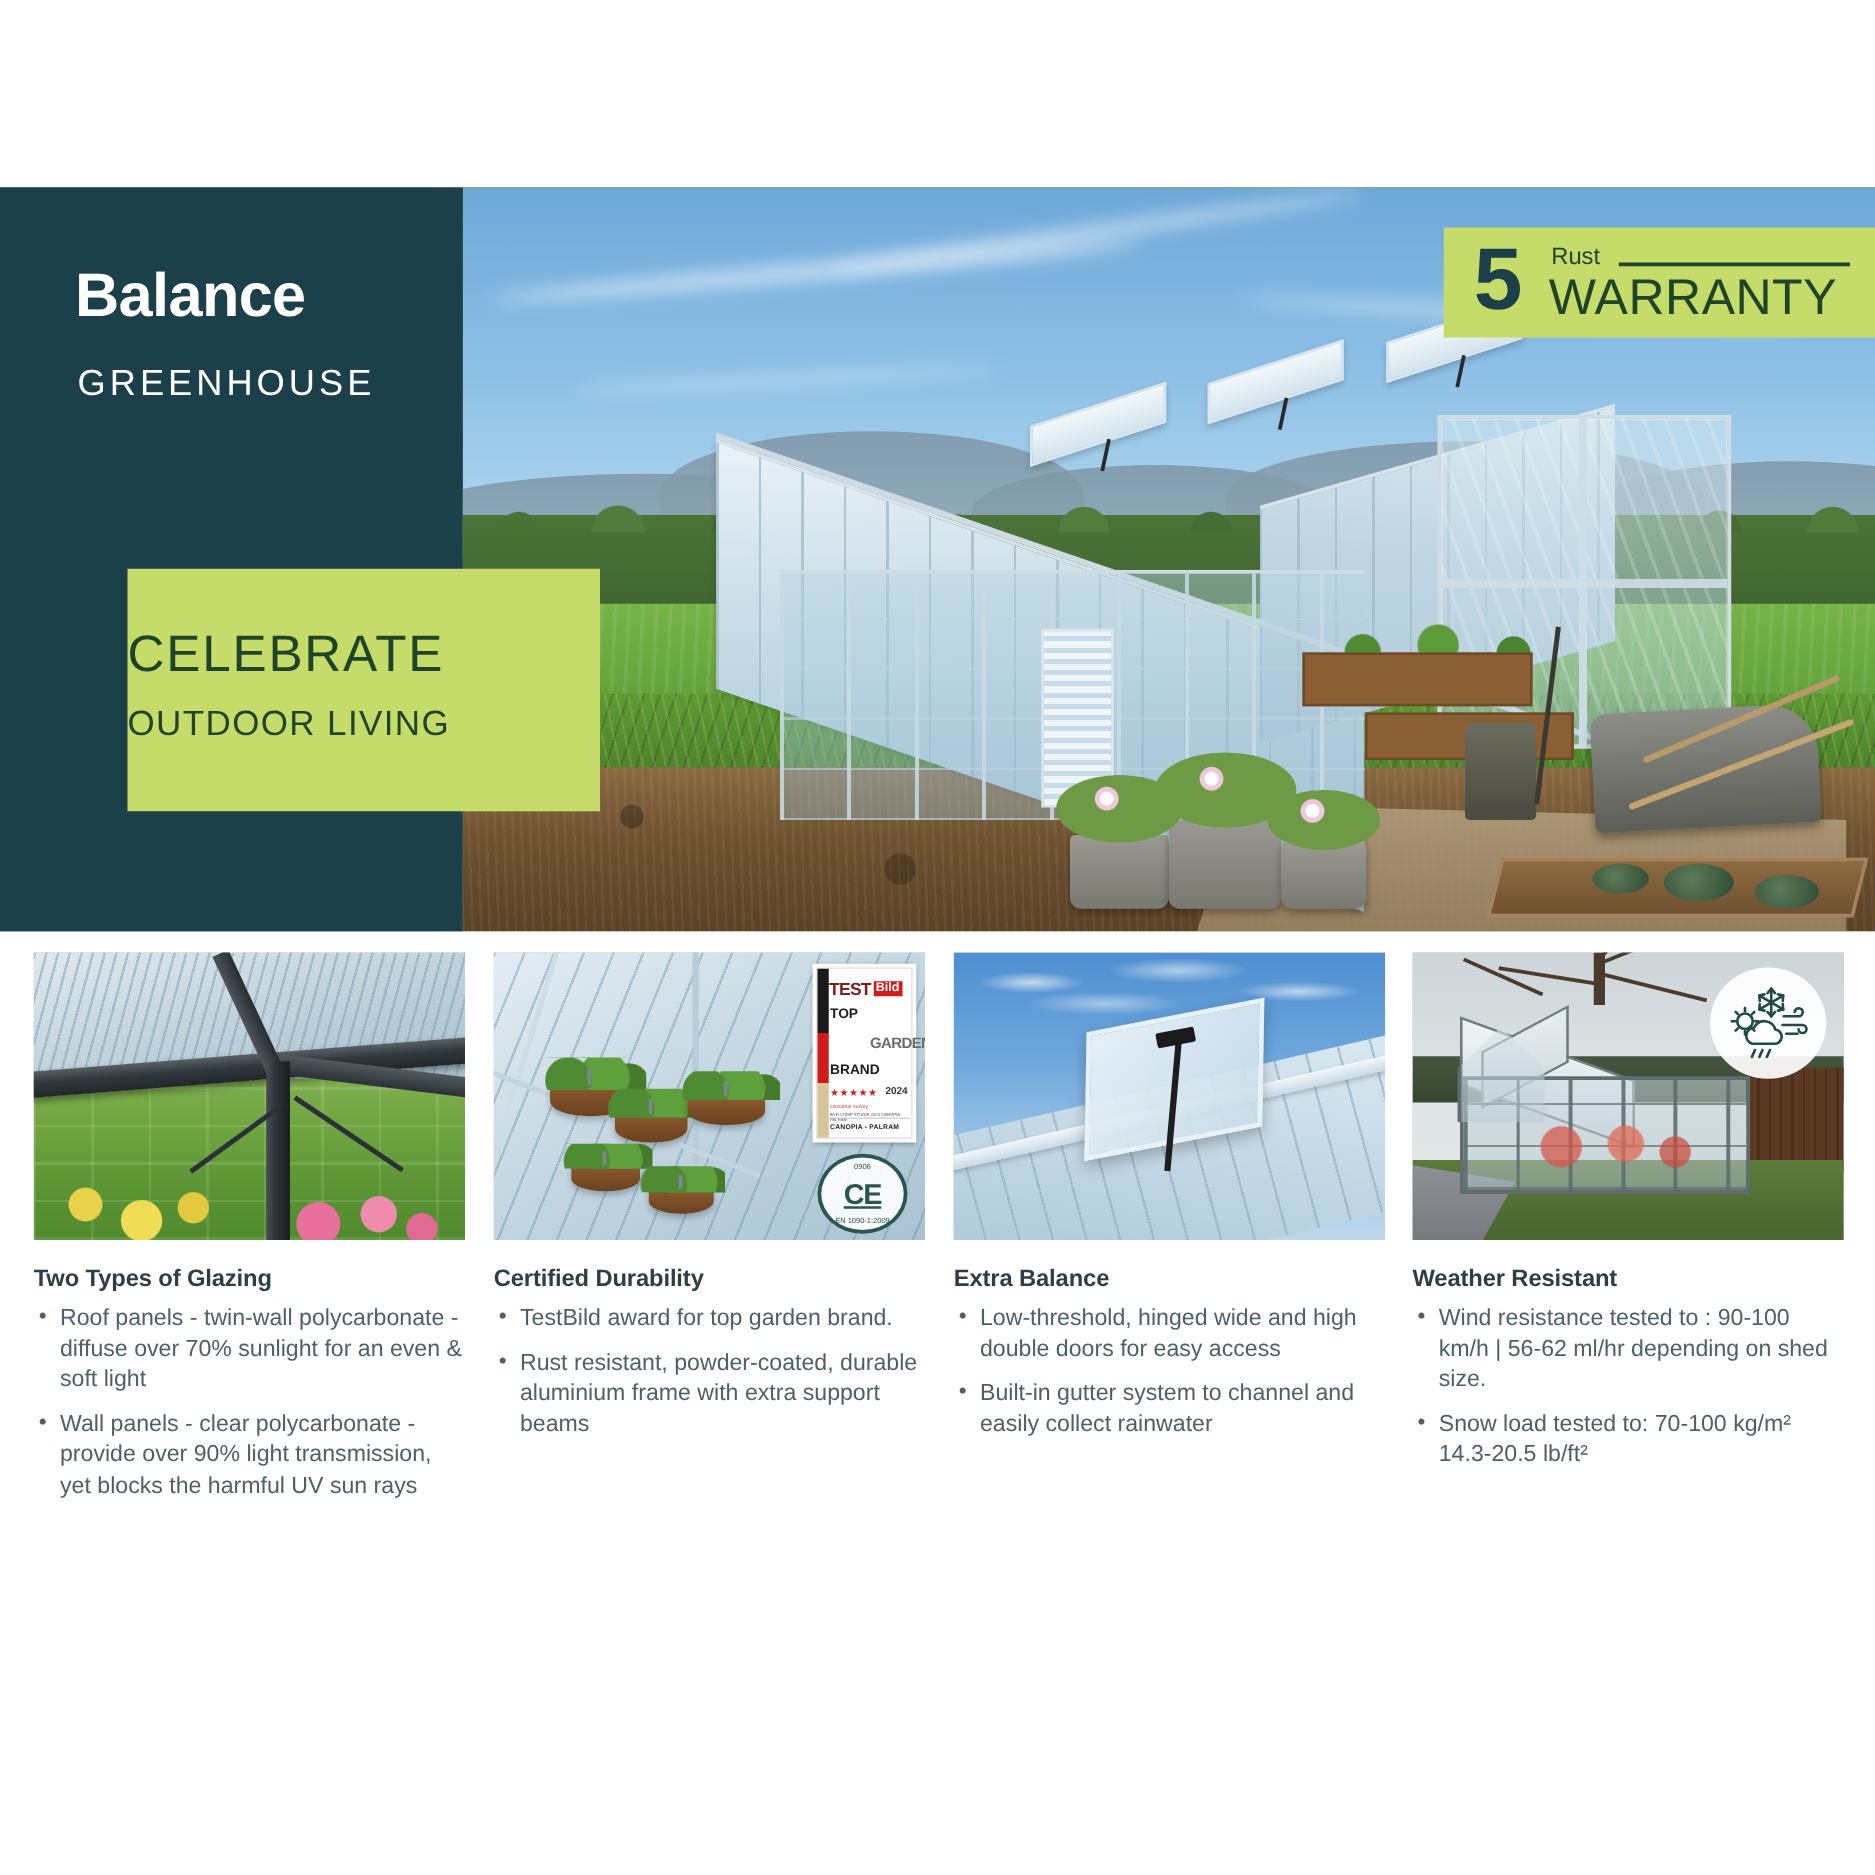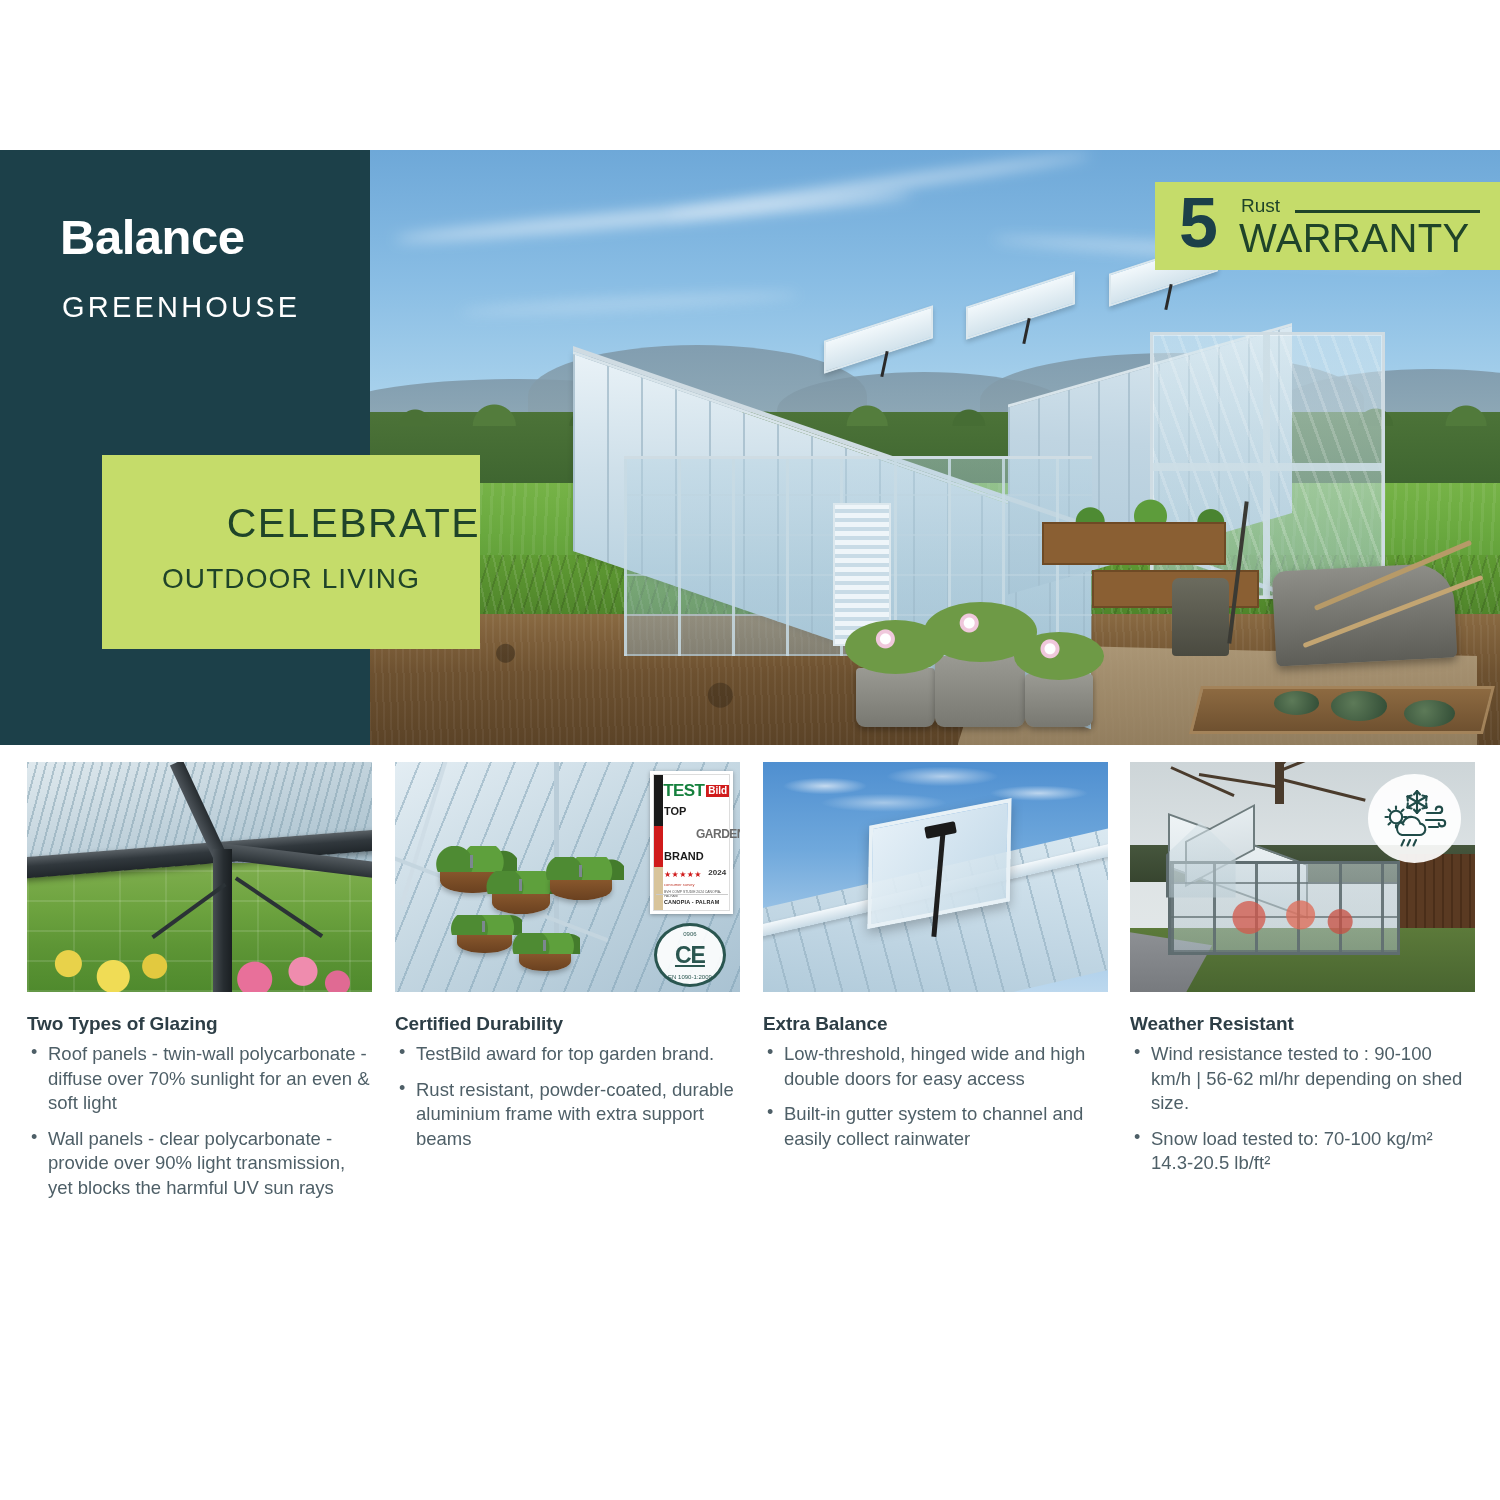--- a/index.html
+++ b/index.html
@@ -173,22 +173,22 @@
   .cb2 { right:4%;  bottom:3%; width:4.5%; height:4.5%; }
   .cb3 { right:16%; bottom:5%; width:4%; height:4%; }
 
   
   .dark-panel { position:absolute; left:0; top:150px; width:370px; height:595px; background:#1c4049; }
   .brand-title { position:absolute; left:60px; top:213px; color:#ffffff; font-size:49px; font-weight:bold; letter-spacing:-.5px; line-height:1; }
   .brand-sub   { position:absolute; left:62px; top:293px; color:#ffffff; font-size:29px; font-weight:300; letter-spacing:3.2px; line-height:1; }
 
   
   .celebrate-box { position:absolute; left:102px; top:455px; width:378px; height:194px; background:#c5dc6a; }
-  .celebrate-box .c1 { position:absolute; left:0; right:0; top:48px; text-align:right; color:#1f4429; font-size:41px; font-weight:400; letter-spacing:1.4px; line-height:1; }
-  .celebrate-box .c2 { position:absolute; left:0; right:0; top:110px; text-align:center; color:#1f4429; font-size:28px; font-weight:300; letter-spacing:1.1px; line-height:1; }
+  .celebrate-box .c1 { position:absolute; left:0; right:0; top:48px; text-align:left; color:#1f4429; font-size:41px; font-weight:400; letter-spacing:1.4px; line-height:1; }
+  .celebrate-box .c2 { position:absolute; left:0; right:0; top:110px; text-align:left; color:#1f4429; font-size:28px; font-weight:300; letter-spacing:1.1px; line-height:1; }
 
   
   .warranty { position:absolute; left:1155px; top:182px; width:345px; height:88px; background:#c5dc6a; }
   .warranty .big5 { position:absolute; left:24px; top:6px; color:#1c4049; font-size:70px; font-weight:bold; line-height:1; }
   .warranty .yr   { position:absolute; left:86px; top:14px; color:#1f4429; font-size:19px; font-weight:400; line-height:1; }
   .warranty .rule { position:absolute; left:140px; top:28px; width:185px; height:3px; background:#1f4429; }
   .warranty .wtxt { position:absolute; left:84px; top:36px; color:#1f4429; font-size:40px; font-weight:400; letter-spacing:.4px; line-height:1; }
 
   
   .cols { position:absolute; left:0; top:762px; width:1500px; height:560px; }
@@ -249,21 +249,21 @@
   .bk3 { left:45%; top:50%; width:18%; height:10%; }
   .bk4 { left:18%; top:74%; width:16%; height:9%; }
   .bk5 { left:36%; top:82%; width:15%; height:9%; }
 
   
   .tb { position:absolute; left:74%; top:4%; width:24%; height:62%; background:#fff; padding:3px; box-shadow:0 1px 4px rgba(0,0,0,.3); }
   .tb-in { position:relative; width:100%; height:100%; border:1px solid #ddd; }
   .tb-stripe { position:absolute; left:0; top:0; width:11%; height:100%;
     background:linear-gradient(#1a1a1a 0 38%, #d01b1b 38% 68%, #d8c49a 68% 100%); }
   .tb-hdr { position:absolute; left:12%; right:2%; top:3%; height:17%; display:flex; align-items:center; gap:2px; }
-  .tb-test { font-size:17px; font-weight:bold; color:#15803d; letter-spacing:-.6px; line-height:1; }
+  .tb-test { font-size:14px; font-weight:bold; color:#7f1d1d; letter-spacing:-.6px; line-height:1; }
   .tb-bild { font-size:10px; font-weight:bold; color:#fff; background:#d01b1b; padding:1px 2px; line-height:1; }
   .tb-l1 { position:absolute; left:13%; top:23%; font-size:11px; font-weight:bold; color:#1a1a1a; line-height:1; }
   .tb-l2 { position:absolute; left:13%; top:39%; font-size:12px; font-weight:bold; color:#6b6b6b; letter-spacing:-.5px; line-height:1;margin-left:32px; }
   .tb-l3 { position:absolute; left:13%; top:56%; font-size:11px; font-weight:bold; color:#1a1a1a; line-height:1; }
   .tb-stars { position:absolute; left:13%; top:71%; font-size:8px; color:#d01b1b; letter-spacing:.4px; line-height:1; }
   .tb-year { position:absolute; right:4%; top:70%; font-size:8px; font-weight:bold; color:#333; line-height:1; }
   .tb-cs { position:absolute; left:13%; top:80%; font-size:4px; color:#c0392b; line-height:1.2; }
   .tb-cs2 { position:absolute; left:13%; top:85.5%; font-size:3.4px; color:#555; line-height:1.2; }
   .tb-foot { position:absolute; left:2%; right:2%; bottom:1%; height:11%; border-top:1px solid #ccc;
     display:flex; align-items:center; justify-content:center; font-size:5.4px; font-weight:bold; color:#222; letter-spacing:.2px; }

